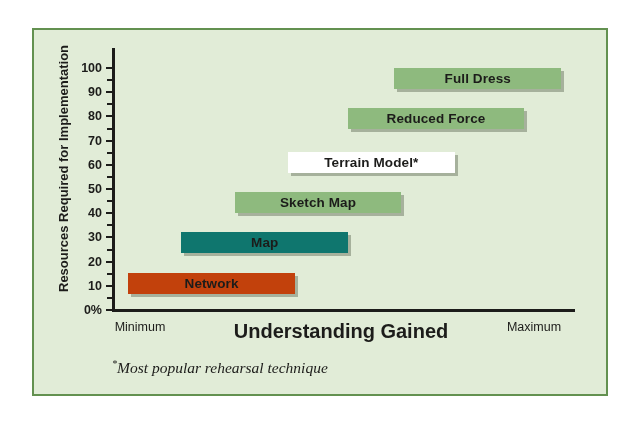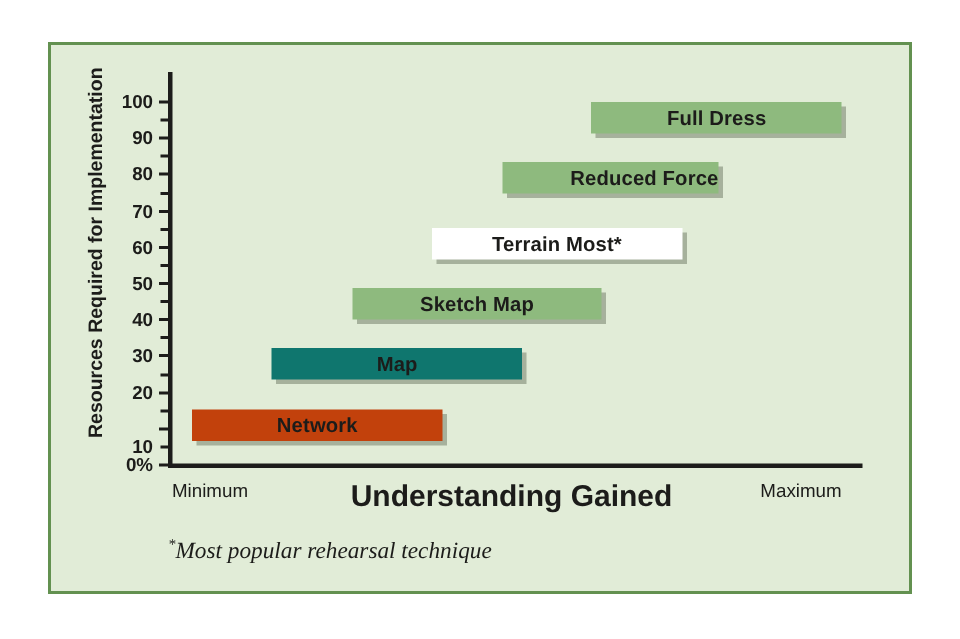--- a/index.html
+++ b/index.html
@@ -56,21 +56,21 @@
   <div class="ytitle">Resources Required for Implementation</div>
   <div class="yaxis"></div>
   <div class="xaxis"></div>
   <div class="xlab end min">Minimum</div>
   <div class="xlab title">Understanding Gained</div>
   <div class="xlab end max">Maximum</div>
   <div class="footnote"><sup>*</sup><span>Most popular rehearsal technique</span></div>
 <div class="y-tick major" style="top: 279px;"></div>
     <div class="y-tick-label" style="top: 272px;">0%</div>
     <div class="y-tick major" style="top: 254.8px;"></div>
-    <div class="y-tick-label" style="top: 247.8px; margin-top: 12px;">10</div>
+    <div class="y-tick-label" style="top: 247.8px;">10</div>
     <div class="y-tick major" style="top: 230.6px;"></div>
     <div class="y-tick-label" style="top: 223.6px;">20</div>
     <div class="y-tick major" style="top: 206.4px;"></div>
     <div class="y-tick-label" style="top: 199.4px;">30</div>
     <div class="y-tick major" style="top: 182.2px;"></div>
     <div class="y-tick-label" style="top: 175.2px;">40</div>
     <div class="y-tick major" style="top: 158px;"></div>
     <div class="y-tick-label" style="top: 151px;">50</div>
     <div class="y-tick major" style="top: 133.8px;"></div>
     <div class="y-tick-label" style="top: 126.8px;">60</div>
@@ -88,25 +88,25 @@
     <div class="y-tick minor" style="top: 194.3px;"></div>
     <div class="y-tick minor" style="top: 170.1px;"></div>
     <div class="y-tick minor" style="top: 145.9px;"></div>
     <div class="y-tick minor" style="top: 121.7px;"></div>
     <div class="y-tick minor" style="top: 97.5px;"></div>
     <div class="y-tick minor" style="top: 73.3px;"></div>
     <div class="y-tick minor" style="top: 49.1px;"></div>
     <div class="bar" style="left: 360.43px; width: 166.68px; top: 38.39px; background: rgb(142, 186, 126);">
       <span>Full Dress</span>
     </div>
-    <div class="bar" style="left: 301px; width: 144px; top: 78.32px; background: rgb(142, 186, 126); justify-content: flex-end;">
+    <div class="bar" style="left: 314px; width: 176px; top: 78.32px; background: rgb(142, 186, 126);">
       <span>Reduced Force</span>
     </div>
     <div class="bar" style="left: 253.94px; width: 166.68px; top: 121.88px; background: rgb(255, 255, 255);">
-      <span>Terrain Most*</span>
+      <span>Terrain Model*</span>
     </div>
     <div class="bar" style="left: 200.695px; width: 166.68px; top: 161.81px; background: rgb(142, 186, 126);">
       <span>Sketch Map</span>
     </div>
     <div class="bar" style="left: 147.45px; width: 166.68px; top: 201.74px; background: #0f766e;">
       <span>Map</span>
     </div>
     <div class="bar" style="left: 94.205px; width: 166.68px; top: 242.88px; background: #c2410c;">
       <span>Network</span>
     </div>

